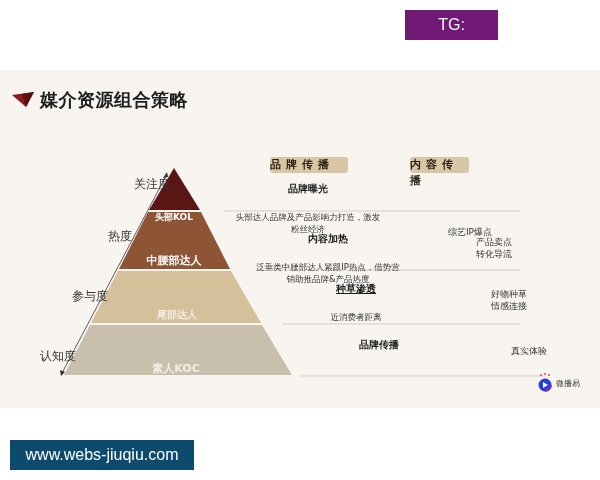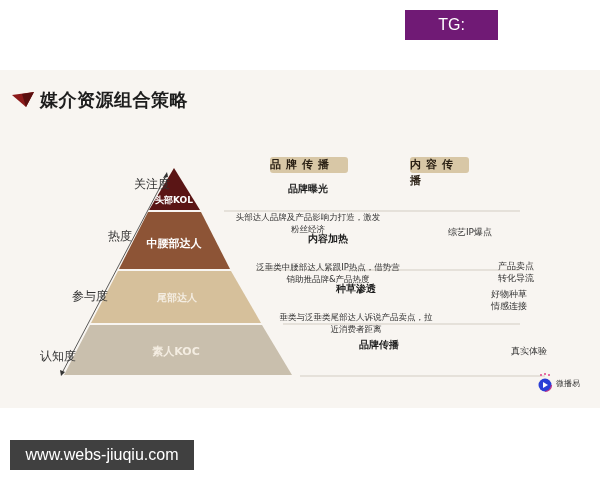--- a/index.html
+++ b/index.html
@@ -25,31 +25,31 @@
   .subtitle {
     position:absolute; left:168px; top:50px; font-size:12px; font-weight:bold; color:#4e1c1c;
   }
   .col-head {
     position:absolute; top:87px; height:16px; background:#d8c7a6; border-radius:3px;
     font-size:11px; font-weight:bold; color:#2a2014; text-align:left; line-height:16px;
     letter-spacing:5px;
   }
   .pyr { position:absolute; left:0; top:0; }
   .tier-label {
-    position:absolute; color:#fff; font-weight:bold; text-align:center; transform:translateX(-50%);
+    position:absolute; color:#fff; font-weight:bold; text-align:center; transform:translateX(-50%);margin-top:17px;
   }
   .axis-label { position:absolute; font-size:12px; color:#333; }
   .row-title { position:absolute; font-size:10px; font-weight:bold; color:#1e1e1e; text-align:center; transform:translateX(-50%); white-space:nowrap;}
   .row-desc { position:absolute; font-size:8.5px; color:#333; text-align:center; line-height:12px; transform:translateX(-50%);margin-top:16px; }
   .content-cell { position:absolute; font-size:9px; color:#333; text-align:center; line-height:12px; transform:translateX(-50%); white-space:nowrap;}
   .logo { position:absolute; left:538px; top:303px; }
   .logo-text { position:absolute; left:556px; top:308px; font-size:8px; color:#333; }
   .wm-bottom {
     position:absolute; left:10px; top:440px; width:184px; height:30px;
-    background:#404040; color:#fff; font-size:16px; line-height:30px; text-align:center;
+    background:#0c4a6e; color:#fff; font-size:16px; line-height:30px; text-align:center;
     font-family:"Liberation Sans", sans-serif;
   }
 </style>
 </head>
 <body>
 
 <div class="wm-top">TG: MYYJJPP</div>
 
 <div class="slide">
 
@@ -95,28 +95,27 @@
   </div>
   <div class="content-cell" style="left:470px; top:124px;margin-top:32px;">
     <div>综艺IP爆点</div>
   </div>
 
   <div class="row-title" style="left:328px; top:162px;">内容加热</div>
   <div class="row-desc" style="left:328px; top:175px; white-space:nowrap;">
     <div>泛垂类中腰部达人紧跟IP热点，借势营</div>
     <div>销助推品牌&amp;产品热度</div>
   </div>
-  <div class="content-cell" style="left:516px; top:166px;margin-top:24px;">
+  <div class="content-cell" style="left:494px; top:166px;">
     <div>产品卖点</div>
     <div>转化导流</div>
   </div>
 
-  <div class="row-title" style="left:356px; top:212px;">种草渗透</div>
+  <div class="row-title" style="left:356px; top:212px;text-decoration:underline;">种草渗透</div>
   <div class="row-desc" style="left:356px; top:225px; white-space:nowrap;">
-    <div>垂类与泛垂类尾部达人诉说产品卖点，拉</div>
     <div>近消费者距离</div>
   </div>
   <div class="content-cell" style="left:509px; top:219px;font-family:Liberation Mono, monospace;">
     <div>好物种草</div>
     <div>情感连接</div>
   </div>
 
   <div class="row-title" style="left:379px; top:268px;">品牌传播</div>
   <div class="content-cell" style="left:529px; top:275px;">
     <div>真实体验</div>

